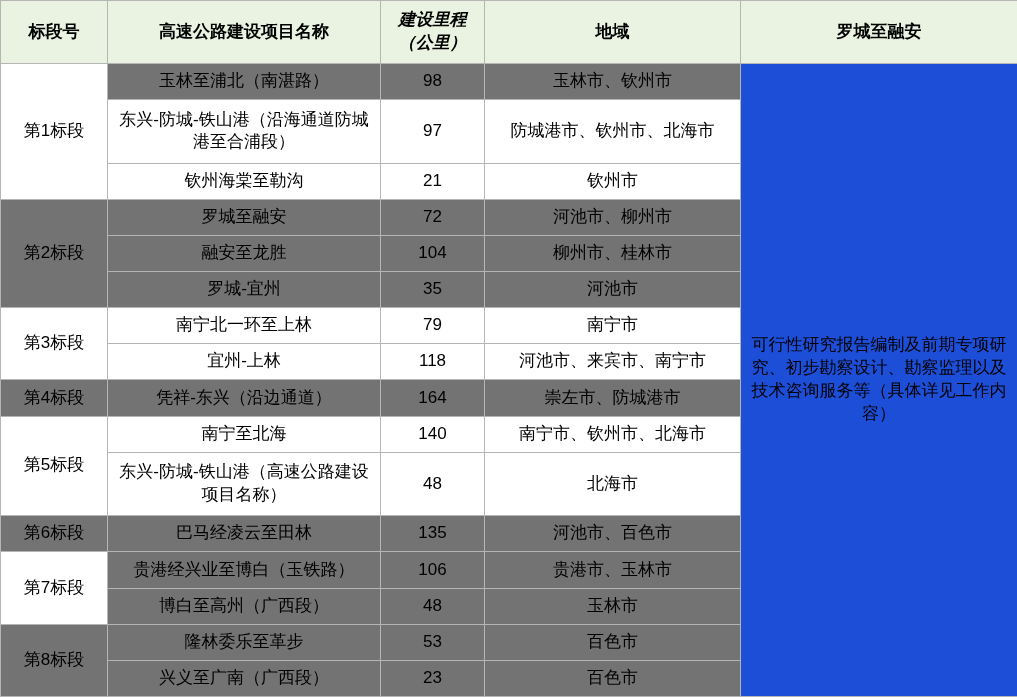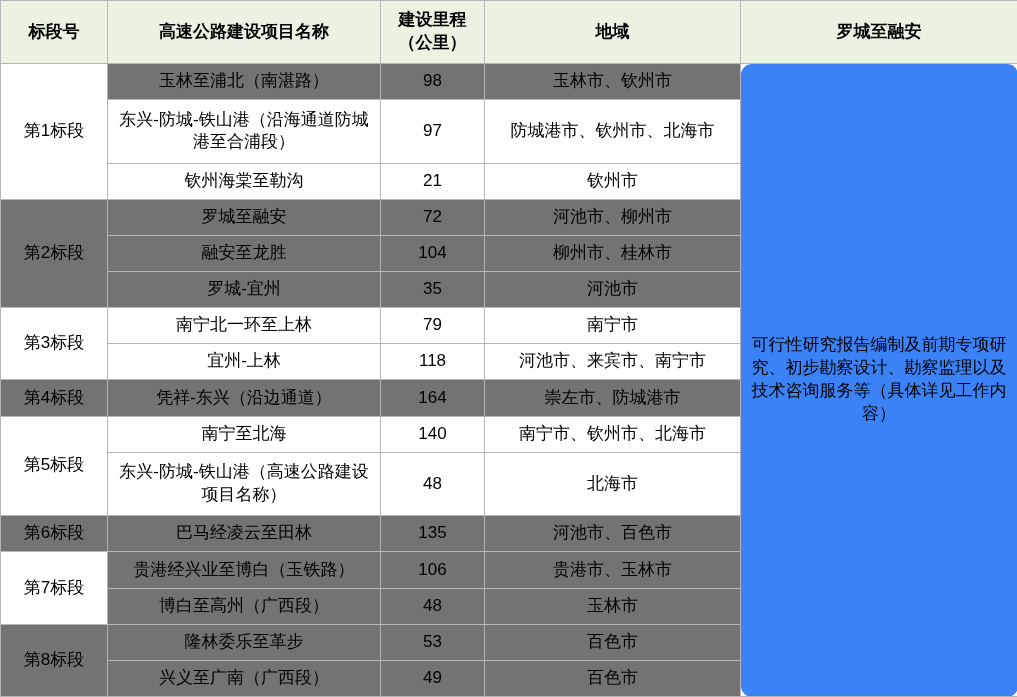--- a/index.html
+++ b/index.html
@@ -55,28 +55,27 @@
   }
   td.plain {
     background: #ffffff;
   }
   
   td.hl {
     color: #e8262b;
     font-weight: bold;
   }
   td.scope {
-    background: #3b82f6;
+    background: #1d4ed8;
     font-size: 17px;
     line-height: 1.75;
     padding: 8px 14px;
     text-align: center;
-    border-radius: 11px;
   }
-  .two-line { display: block; }
+  .two-line { display: block; font-style: italic; }
 </style>
 </head>
 <body>
 
 <table class="bid-table">
   <colgroup>
     <col class="c-lot">
       <col class="c-name">
       <col class="c-km">
       <col class="c-region">
@@ -172,17 +171,17 @@
         <td class="shade hl">玉林市</td>
       </tr>
       <tr>
         <td class="lot shade" rowspan="2">第8标段</td>
         <td class="shade">隆林委乐至革步</td>
         <td class="shade">53</td>
         <td class="shade">百色市</td>
       </tr>
       <tr>
         <td class="shade">兴义至广南（广西段）</td>
-        <td class="shade">49</td>
+        <td class="shade">23</td>
         <td class="shade">百色市</td>
       </tr>
     </tbody>
 </table>
 
 </body></html>

